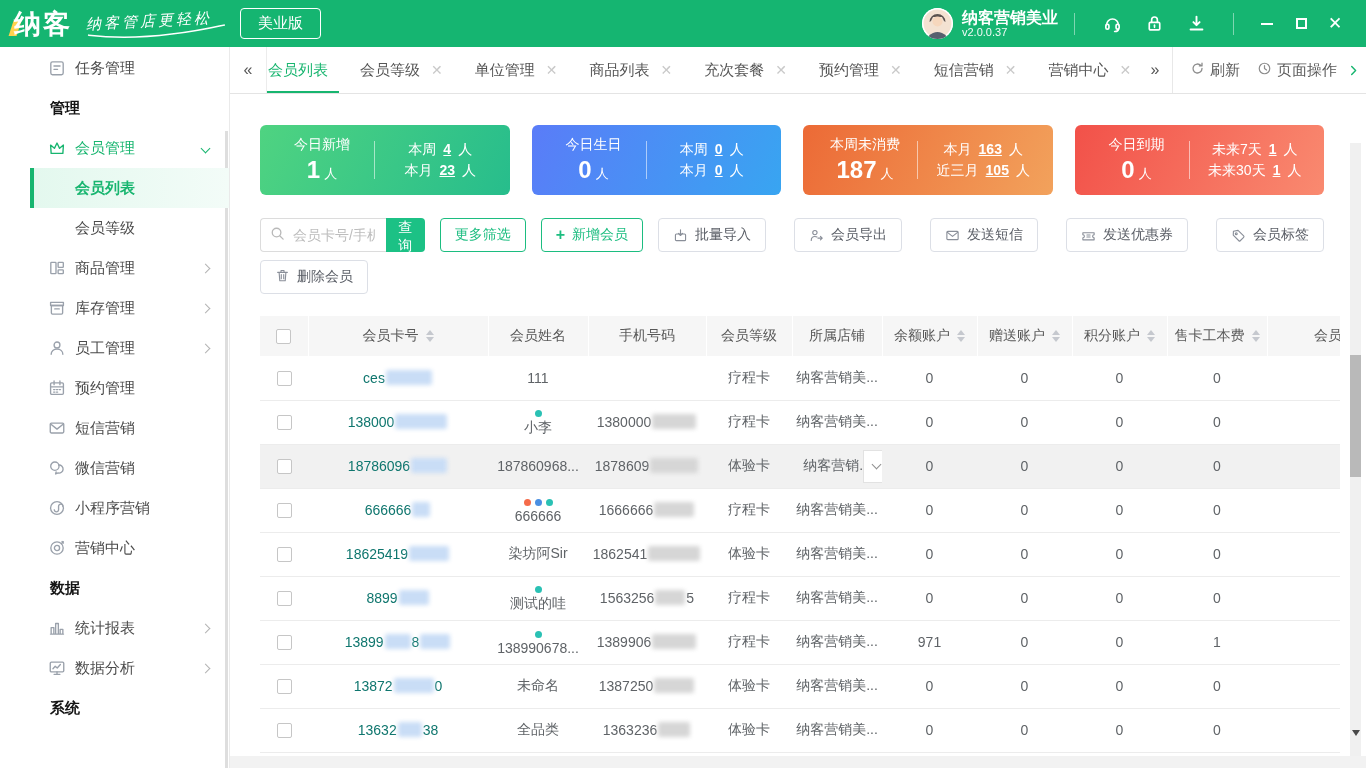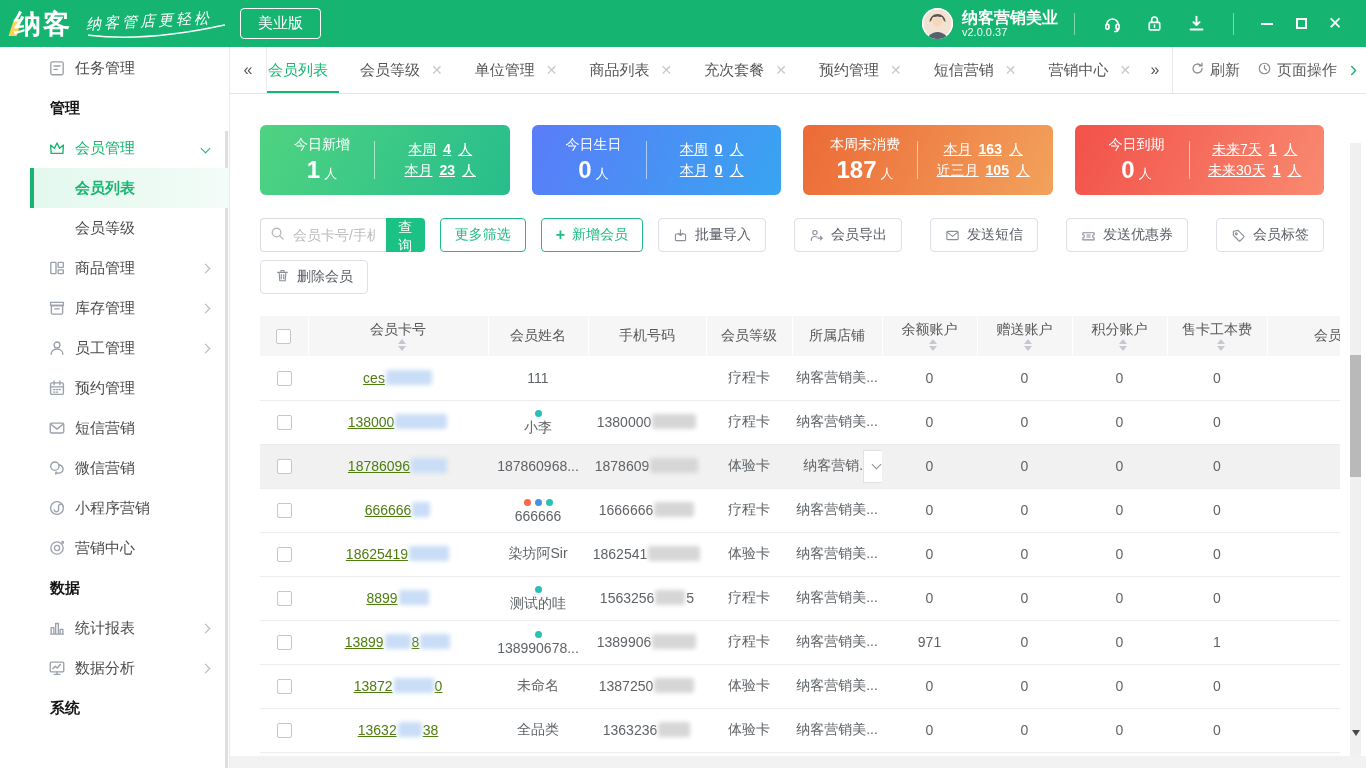--- a/index.html
+++ b/index.html
@@ -66,44 +66,44 @@
 
   
   .content { padding:0 42px 0 30px; }
   .cards { display:flex; gap:22px; margin-top:31px; }
   .card { flex:1; height:70px; border-radius:6px; color:#fff; display:flex; align-items:center; padding:0 10px 0 16px; cursor:pointer; }
   .card-l { width:92px; text-align:center; flex-shrink:0; }
   .card-l .ct { font-size:14px; }
   .card-l .cv { font-size:24px; font-weight:bold; margin-top:2px; }
   .card-l .cu { font-size:13px; font-weight:normal; margin-left:4px; }
   .card-div { width:1px; height:38px; background:rgba(255,255,255,.55); margin:0 6px; flex-shrink:0; }
-  .card-r { flex:1; font-size:14px;text-decoration:underline; }
+  .card-r { flex:1; font-size:14px; }
   .card-r .cr { display:flex; justify-content:center; gap:7px; line-height:21px; }
   .card-r .crv { font-weight:bold; text-decoration:underline; }
 
   .toolbar { margin-top:23px; display:flex; gap:15px; align-items:center; }
   .toolbar2 { margin-top:8px; }
   .search-box { display:flex; align-items:center; width:202px; height:34px; border:1px solid #dcdcdc; border-right:none; border-radius:4px 0 0 4px; padding:0 9px; color:#b9b9b9; }
   .search-box input { border:none; outline:none; width:100%; font-size:14px; color:#333; margin-left:6px; background:transparent; }
   .search-box input::placeholder { color:#bdbdbd; }
   .search-btn { width:58px; height:34px; background:#1cc185; color:#fff; border:none; border-radius:0 4px 4px 0; font-size:14px; margin-left:-15px; cursor:pointer; }
   .btn { height:34px; padding:0 14px; border:1px solid #dcdfe6; border-radius:4px; background:#fff; color:#5a5e66; font-size:14px; display:inline-flex; align-items:center; gap:7px; cursor:pointer; white-space:nowrap; }
   .btn .ic { color:#8a8f99; }
   .btn.outline-green { border-color:#1cbd80; color:#1cbd80; }
   .btn.outline-green .plus { font-weight:bold; font-size:16px; line-height:1; }
 
   
   .table-wrap { margin-top:22px; width:1080px; overflow:hidden; }
   table { border-collapse:collapse; table-layout:fixed; width:1157px; font-size:14px; color:#5f6367; }
   thead th { background:#f6f6f6; height:40px; font-weight:normal; color:#585858; border-right:1px solid #fff; }
-  thead th .thw { display:inline-flex; align-items:center;flex-direction:column; }
+  thead th .thw { display:inline-flex; align-items:center; }
   tbody td { height:44px; border-bottom:1px solid #ececec; text-align:center; padding:0 4px; overflow:hidden; white-space:nowrap; }
   tr.hl td { background:#f1f1f1; }
   .cb { display:inline-block; width:15px; height:15px; border:1px solid #c6c6c6; border-radius:2px; background:#fff; vertical-align:middle; cursor:pointer; }
-  .cardlink { color:#4d7c0f; cursor:pointer;text-decoration:underline; }
+  .cardlink { color:#0f766e; cursor:pointer; }
   .blur { display:inline-block; height:15px; border-radius:2px; filter:blur(2px); vertical-align:-2px; margin:0 1px; }
   .dots { line-height:9px; margin-bottom:2px; }
   .dot { display:inline-block; width:7px; height:7px; border-radius:50%; margin:0 2px; }
   .sort { display:inline-flex; flex-direction:column; gap:2px; margin-left:7px; }
   .sort .s-up { width:0; height:0; border-left:4px solid transparent; border-right:4px solid transparent; border-bottom:5px solid #c5c8ce; }
   .sort .s-dn { width:0; height:0; border-left:4px solid transparent; border-right:4px solid transparent; border-top:5px solid #c5c8ce; }
   .storecell { position:relative; }
   .dd { position:absolute; right:-8px; top:5px; width:27px; height:33px; background:#fff; border:1px solid #e2e2e2; display:flex; align-items:center; justify-content:center; color:#8f8f8f; cursor:pointer; }
 
   

